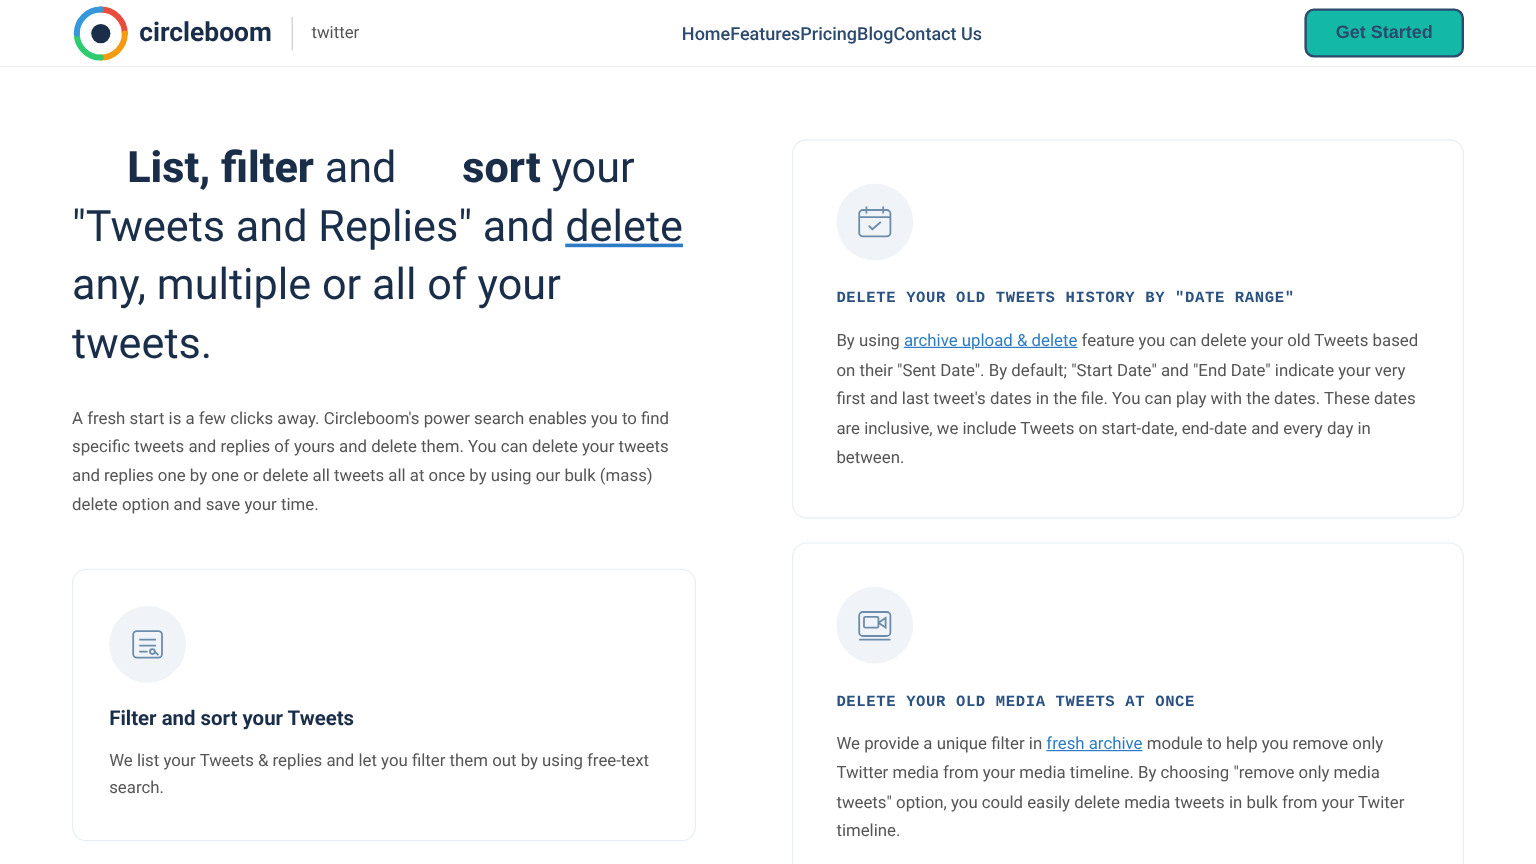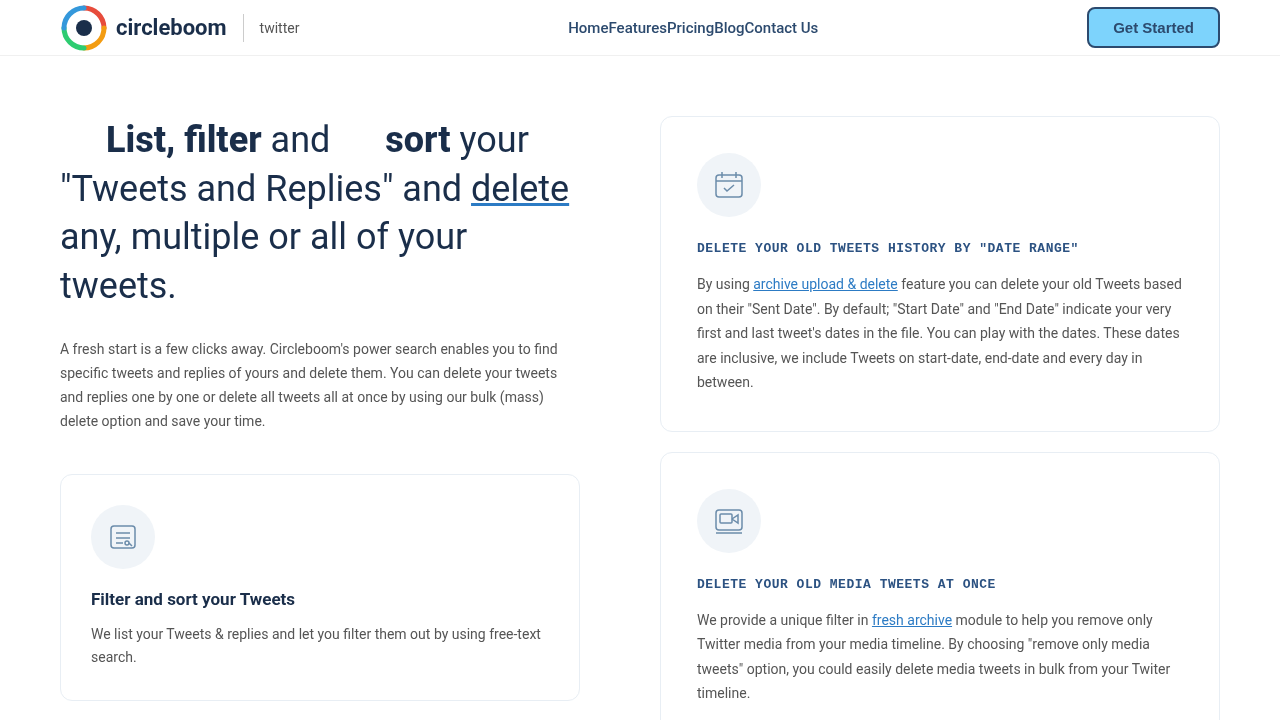--- a/index.html
+++ b/index.html
@@ -44,21 +44,21 @@
       align-items: center;
       list-style: none;
     }
     .nav-links a {
       text-decoration: none;
       color: #2c4a6e;
       font-size: 15px;
       font-weight: 500;
     }
     .btn-get-started {
-      background: #7dd3fc;
+      background: #14b8a6;
       color: #2c4a6e;
       border: 2px solid #2c4a6e;
       border-radius: 8px;
       padding: 10px 24px;
       font-size: 15px;
       font-weight: 600;
       cursor: pointer;
     }
 
     

